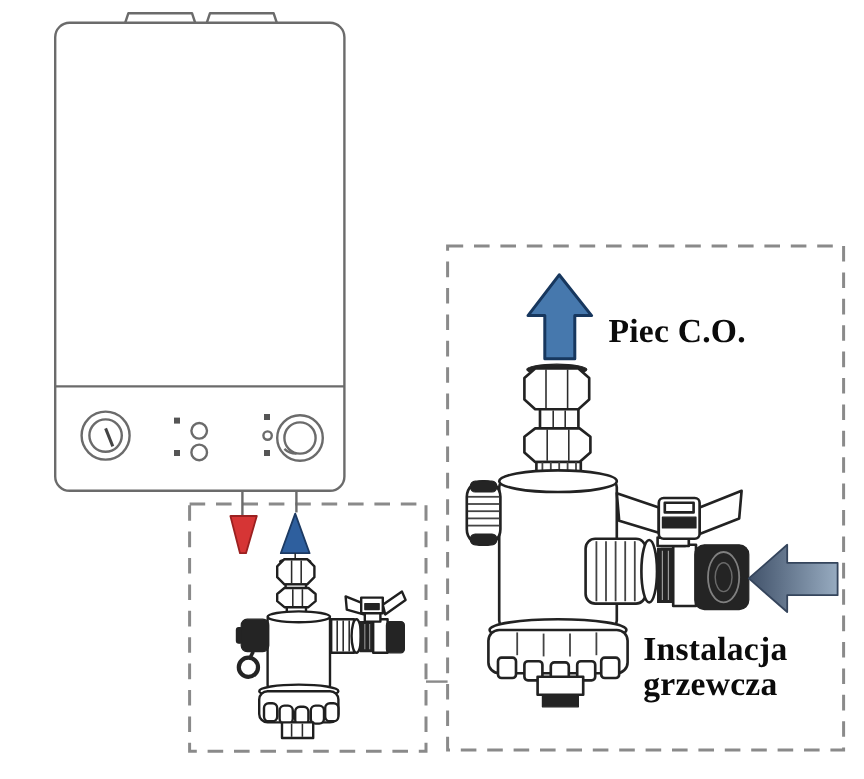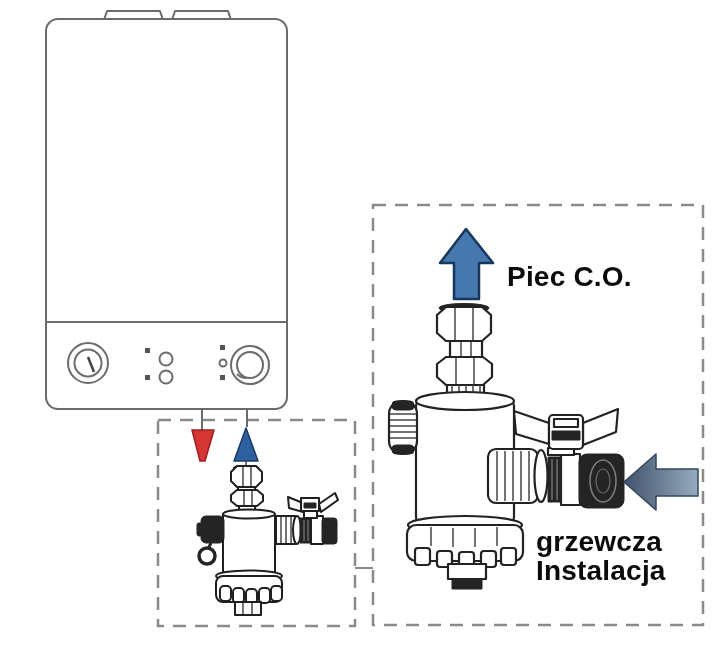--- a/index.html
+++ b/index.html
@@ -1,18 +1,18 @@
 <!DOCTYPE html>
 <html><head>
 <meta charset="utf-8">
 <style>
   html,body{margin:0;padding:0;background:#ffffff;}
   .stage{
     position:relative;width:720px;height:649px;background:#ffffff;overflow:hidden;
-    font-family:Liberation Sans, sans-serif;
+    font-family:Liberation Serif, serif;
   }
   svg{position:absolute;left:0;top:0;}
   
   .bo{fill:#ffffff;stroke:#6b6b6b;stroke-width:2;stroke-linejoin:round;}   
   .boT{fill:none;stroke:#6b6b6b;stroke-width:2;}
   .la{fill:#ffffff;stroke:#1f1f1f;stroke-width:2;stroke-linejoin:round;}   
   .la2{fill:#ffffff;stroke:#222222;stroke-width:2.2;stroke-linejoin:round;}
   .fct{stroke:#2a2a2a;stroke-width:1.3;fill:none;}                         
   .rib{stroke:#444444;stroke-width:1.5;fill:none;}
   .dk{fill:#242424;stroke:#242424;stroke-linejoin:round;}                  
@@ -191,16 +191,16 @@
     <rect class="la2" x="448" y="564" width="38" height="15"></rect>
     <rect class="dk" x="452" y="579" width="30" height="10"></rect>
   </g>
 
   <polygon points="624,482 656,454 656,469 698,469 698,496 656,496 656,510" fill="url(#steelGrad)" stroke="#35455c" stroke-width="1.5" stroke-linejoin="round"></polygon>
 </svg>
 
 <div class="lbl" style="left:507px;top:262px;">Piec C.O.</div>
 
 <div class="lbl" style="left:536px;top:527px;">
+  <div>Instalacja</div>
   <div>grzewcza</div>
-  <div>Instalacja</div>
 </div>
 </div>
 
 </body></html>

